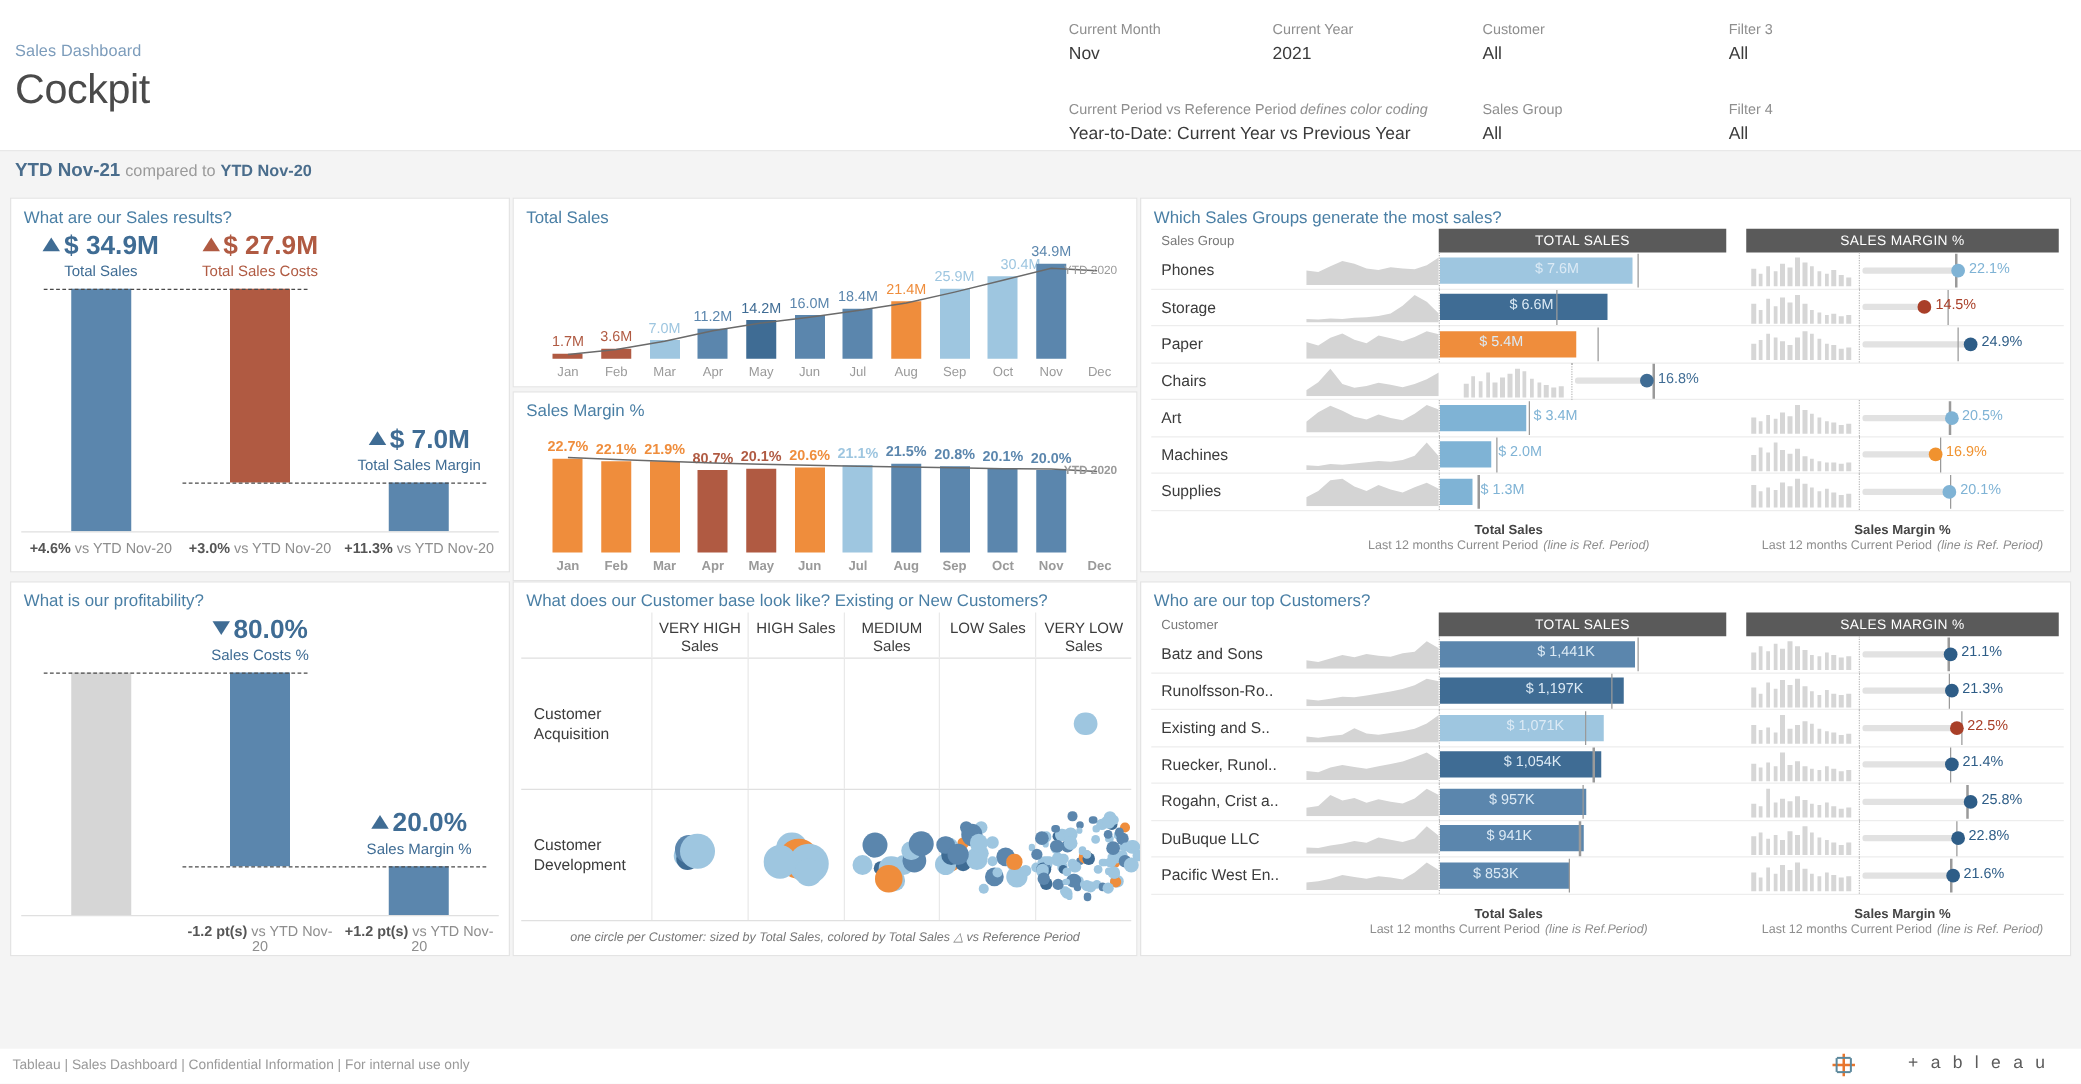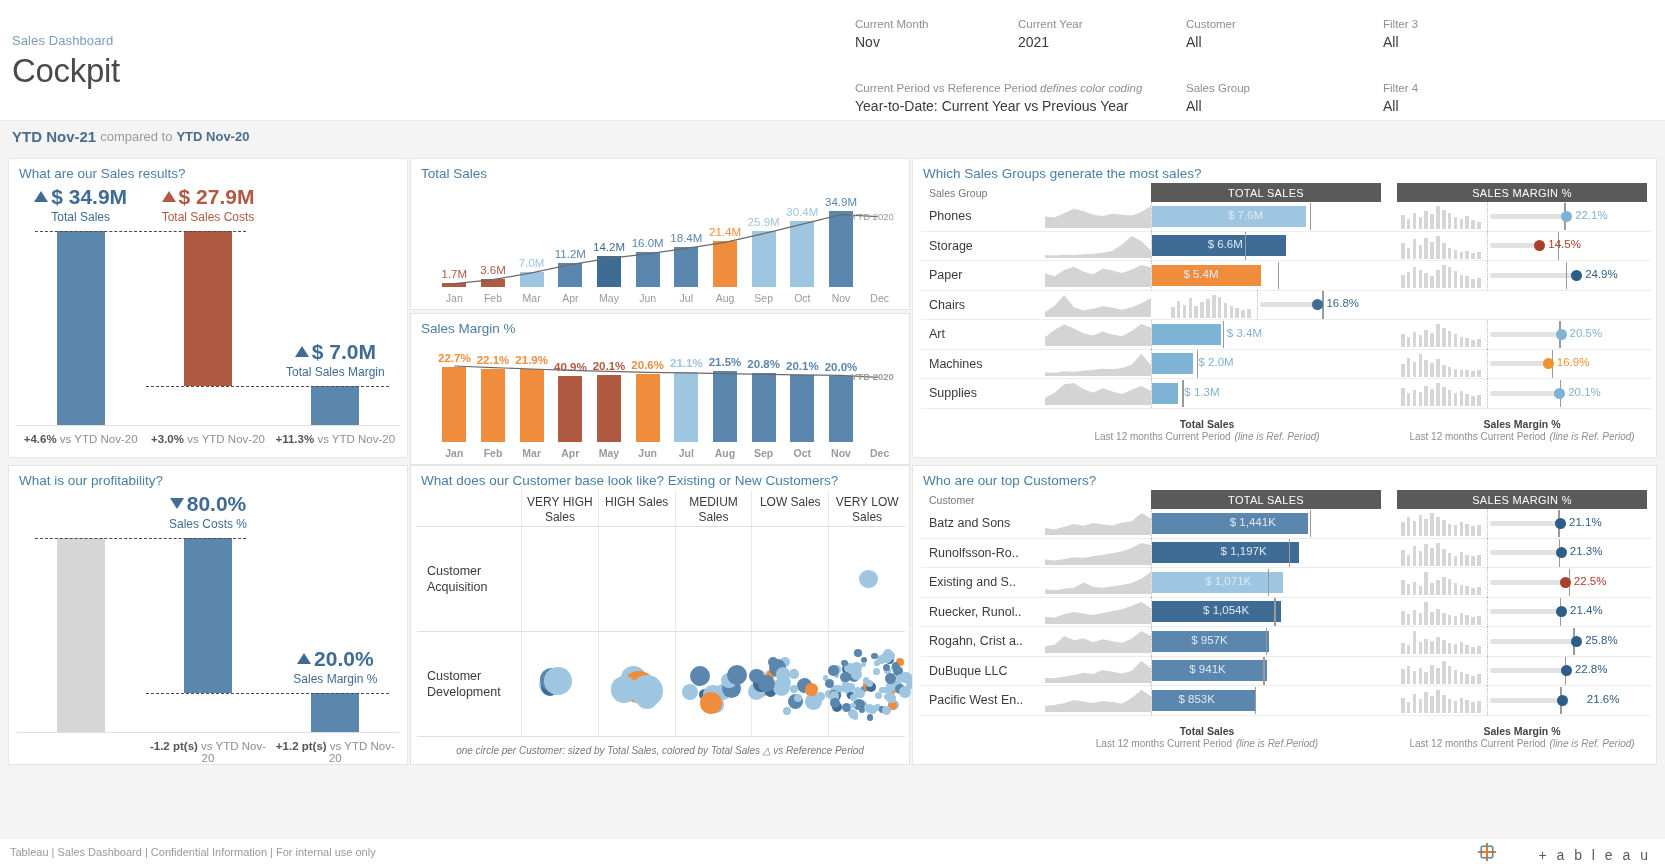--- a/index.html
+++ b/index.html
@@ -89,21 +89,21 @@
   .mx-hdr { display:flex; border-bottom:1px solid #e0e0e0; }
   .mx-hcell { font-size:12px; color:#3b3b3b; text-align:center; padding:5px 2px 6px 2px; border-left:1px solid #e9e9e9; line-height:15px;}
   .mx-row { display:flex; border-bottom:1px solid #e0e0e0; }
   .mx-rlabel { font-size:12.5px; color:#3b3b3b; display:flex; align-items:center; padding-left:10px; line-height:16px;}
   .mx-cell { border-left:1px solid #e9e9e9; position:relative; }
   .bub { position:absolute; border-radius:50%; }
   .mx-note { position:absolute; width:100%; text-align:center; font-size:10px; color:#777; font-style:italic; }
   
   .footer { position:absolute; bottom:0; left:0; width:100%; height:28px; background:#fff; }
   .footer-text { position:absolute; left:10px; top:7px; font-size:11px; color:#9a9a9a; }
-  .tableau-logo { position:absolute; right:14px; top:2px; display:flex; align-items:flex-end;gap:36px; }
+  .tableau-logo { position:absolute; right:26px; top:2px; display:flex; align-items:flex-start;gap:36px; }
   .tl-word { font-size:14px; color:#5b5b5b; letter-spacing:3px; margin-left:4px;}
 </style>
 </head>
 <body>
 
 <div class="header">
   <div class="hdr-left">
     <div class="breadcrumb">Sales Dashboard</div>
     <div class="page-title">Cockpit</div>
   </div>
@@ -230,21 +230,21 @@
         <div class="cc-bar" style="left:263.34666666666664px; width:23.973333333333333px; height:39.86666666666666px; bottom:22px; background:#5b86ad;"></div>
         <div class="cc-lbl" style="left:245.33333333333331px; top:49.13333333333334px; width:60px; color:#5b86ad;">18.4M</div>
         <div class="cc-x" style="left:253.33333333333331px; top:109px; width:44px;">Jul</div>
         <div class="cc-bar" style="left:302.01333333333326px; width:23.973333333333333px; height:46.36666666666667px; bottom:22px; background:#ef8d3c;"></div>
         <div class="cc-lbl" style="left:283.99999999999994px; top:42.63333333333333px; width:60px; color:#ef8d3c;text-align:center;">21.4M</div>
         <div class="cc-x" style="left:291.99999999999994px; top:109px; width:44px;">Aug</div>
         <div class="cc-bar" style="left:340.67999999999995px; width:23.973333333333333px; height:56.11666666666667px; bottom:22px; background:#9ec6e0;"></div>
         <div class="cc-lbl" style="left:322.66666666666663px; top:32.88333333333333px; width:60px; color:#9ec6e0;">25.9M</div>
         <div class="cc-x" style="left:330.66666666666663px; top:109px; width:44px;">Sep</div>
         <div class="cc-bar" style="left:379.34666666666664px; width:23.973333333333333px; height:65.86666666666666px; bottom:22px; background:#9ec6e0;"></div>
-        <div class="cc-lbl" style="left:361.3333333333333px; top:23.13333333333334px; width:60px; color:#9ec6e0;">30.4M</div>
+        <div class="cc-lbl" style="left:361.3333333333333px; top:23.13333333333334px; width:60px; color:#9ec6e0;text-align:right;">30.4M</div>
         <div class="cc-x" style="left:369.3333333333333px; top:109px; width:44px;">Oct</div>
         <div class="cc-bar" style="left:418.01333333333326px; width:23.973333333333333px; height:75.61666666666666px; bottom:22px; background:#5b86ad;"></div>
         <div class="cc-lbl" style="left:399.99999999999994px; top:13.38333333333334px; width:60px; color:#5b86ad;">34.9M</div>
         <div class="cc-x" style="left:407.99999999999994px; top:109px; width:44px;">Nov</div>
         <div class="cc-x" style="left:446.66666666666663px; top:109px; width:44px;">Dec</div>
         <svg width="498" height="126" style="position:absolute;left:0;top:0;pointer-events:none;">
           <polyline points="43.33333333333333,100.53333333333333 82,96.63333333333334 120.66666666666666,89.91666666666667 159.33333333333334,81.68333333333334 198,75.4 236.66666666666666,70.85 275.3333333333333,65.43333333333334 313.99999999999994,59.36666666666666 352.66666666666663,50.699999999999996 391.3333333333333,41.166666666666664 429.99999999999994,31.63333333333334 466.7333333333333,33.63333333333334" fill="none" stroke="#6a6a6a" stroke-width="1.2"></polyline>
         </svg>
         <div class="cc-ytd" style="left:439.99999999999994px; top:27.63333333333334px;">YTD 2020</div>
       </div>
@@ -256,21 +256,21 @@
         <div class="cc-bar" style="left:31.346666666666664px; width:23.973333333333333px; height:75.34468085106383px; bottom:22px; background:#ef8d3c;"></div>
         <div class="cc-lbl" style="left:13.333333333333329px; top:13.655319148936172px; width:60px; color:#ef8d3c;">22.7%</div>
         <div class="cc-x" style="left:21.33333333333333px; top:109px; width:44px;">Jan</div>
         <div class="cc-bar" style="left:70.01333333333334px; width:23.973333333333333px; height:73.3531914893617px; bottom:22px; background:#ef8d3c;"></div>
         <div class="cc-lbl" style="left:52px; top:15.646808510638294px; width:60px; color:#ef8d3c;">22.1%</div>
         <div class="cc-x" style="left:60px; top:109px; width:44px;">Feb</div>
         <div class="cc-bar" style="left:108.67999999999999px; width:23.973333333333333px; height:72.68936170212766px; bottom:22px; background:#ef8d3c;"></div>
         <div class="cc-lbl" style="left:90.66666666666666px; top:16.310638297872345px; width:60px; color:#ef8d3c;">21.9%</div>
         <div class="cc-x" style="left:98.66666666666666px; top:109px; width:44px;">Mar</div>
         <div class="cc-bar" style="left:147.34666666666666px; width:23.973333333333333px; height:66.05106382978722px; bottom:22px; background:#b05a42;"></div>
-        <div class="cc-lbl" style="left:129.33333333333334px; top:22.948936170212775px; width:60px; color:#b05a42;">40.9%</div>
+        <div class="cc-lbl" style="left:129.33333333333334px; top:22.948936170212775px; width:60px; color:#b05a42;">80.7%</div>
         <div class="cc-x" style="left:137.33333333333334px; top:109px; width:44px;">Apr</div>
         <div class="cc-bar" style="left:186.01333333333332px; width:23.973333333333333px; height:66.71489361702127px; bottom:22px; background:#b05a42;"></div>
         <div class="cc-lbl" style="left:168px; top:22.285106382978725px; width:60px; color:#b05a42;">20.1%</div>
         <div class="cc-x" style="left:176px; top:109px; width:44px;">May</div>
         <div class="cc-bar" style="left:224.67999999999998px; width:23.973333333333333px; height:68.37446808510639px; bottom:22px; background:#ef8d3c;"></div>
         <div class="cc-lbl" style="left:206.66666666666666px; top:20.625531914893614px; width:60px; color:#ef8d3c;">20.6%</div>
         <div class="cc-x" style="left:214.66666666666666px; top:109px; width:44px;">Jun</div>
         <div class="cc-bar" style="left:263.34666666666664px; width:23.973333333333333px; height:70.0340425531915px; bottom:22px; background:#9ec6e0;"></div>
         <div class="cc-lbl" style="left:245.33333333333331px; top:18.965957446808503px; width:60px; color:#9ec6e0;">21.1%</div>
         <div class="cc-x" style="left:253.33333333333331px; top:109px; width:44px;">Jul</div>
@@ -1144,21 +1144,21 @@
             <div class="minib" style="left:56.7px; width:3.6px; height:12.1px;"></div>
             <div class="minib" style="left:62.6px; width:3.6px; height:15.7px;"></div>
             <div class="minib" style="left:68.4px; width:3.6px; height:13.3px;"></div>
             <div class="minib" style="left:74.3px; width:3.6px; height:10.9px;"></div>
             <div class="minib" style="left:80.1px; width:3.6px; height:12.1px;"></div>
           </div>
           <div class="bar-cell" style="width:160px;">
             <div class="dot-track" style="left:2px; width:73.78793851005125px;"></div>
             <div class="refline" style="left:72.42149520430955px;"></div>
             <div class="dot" style="left:68.78793851005125px; background:#2e5d87;"></div>
-            <div class="dot-val" style="left:82.78793851005125px; color:#2e5d87;margin-left:16px;">21.6%</div>
+            <div class="dot-val" style="left:82.78793851005125px; color:#2e5d87;">21.6%</div>
           </div>
         </div>
         <div style="display:flex; margin-top:4px;">
           <div class="tbl-foot" style="width:460px; text-align:center; padding-left:112px;">
             <div class="ft1">Total Sales</div>
             <div class="ft2">Last 12 months <span>Current Period</span><i style="margin-left:4px;">(line is Ref.Period)</i></div>
           </div>
           <div style="width:16px;"></div>
           <div class="tbl-foot" style="width:250px; text-align:center;">
             <div class="ft1">Sales Margin %</div>

